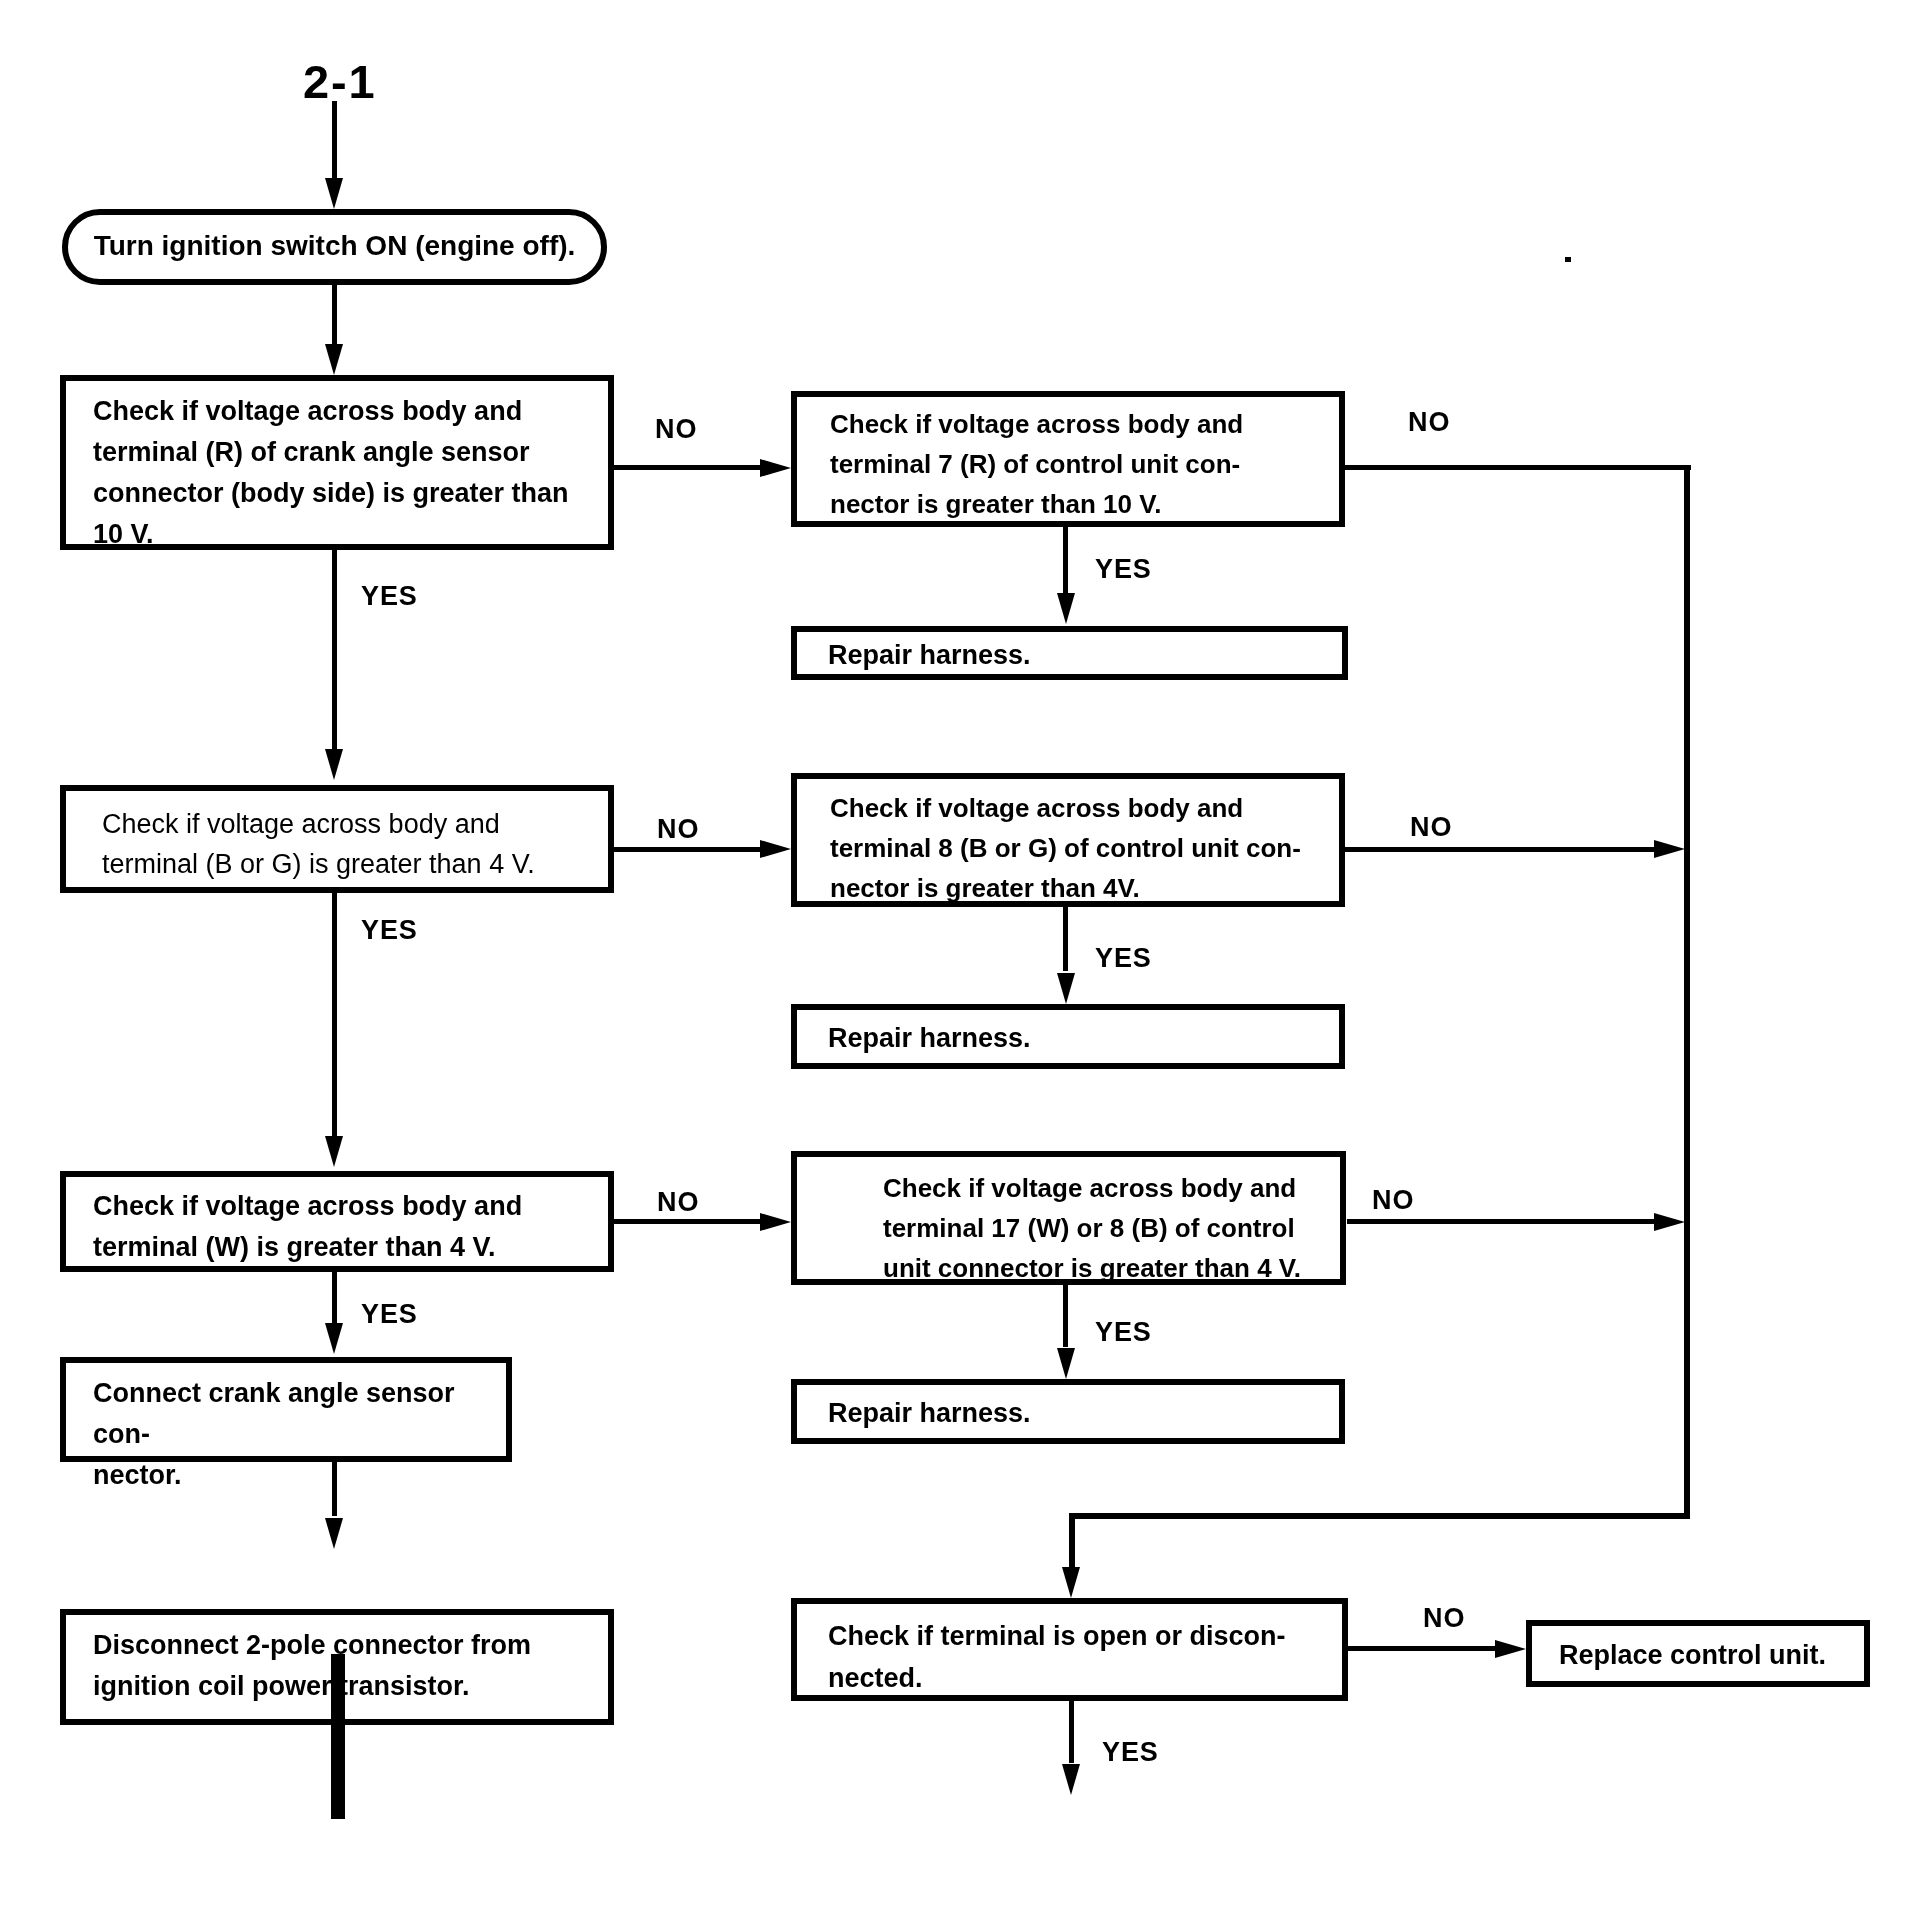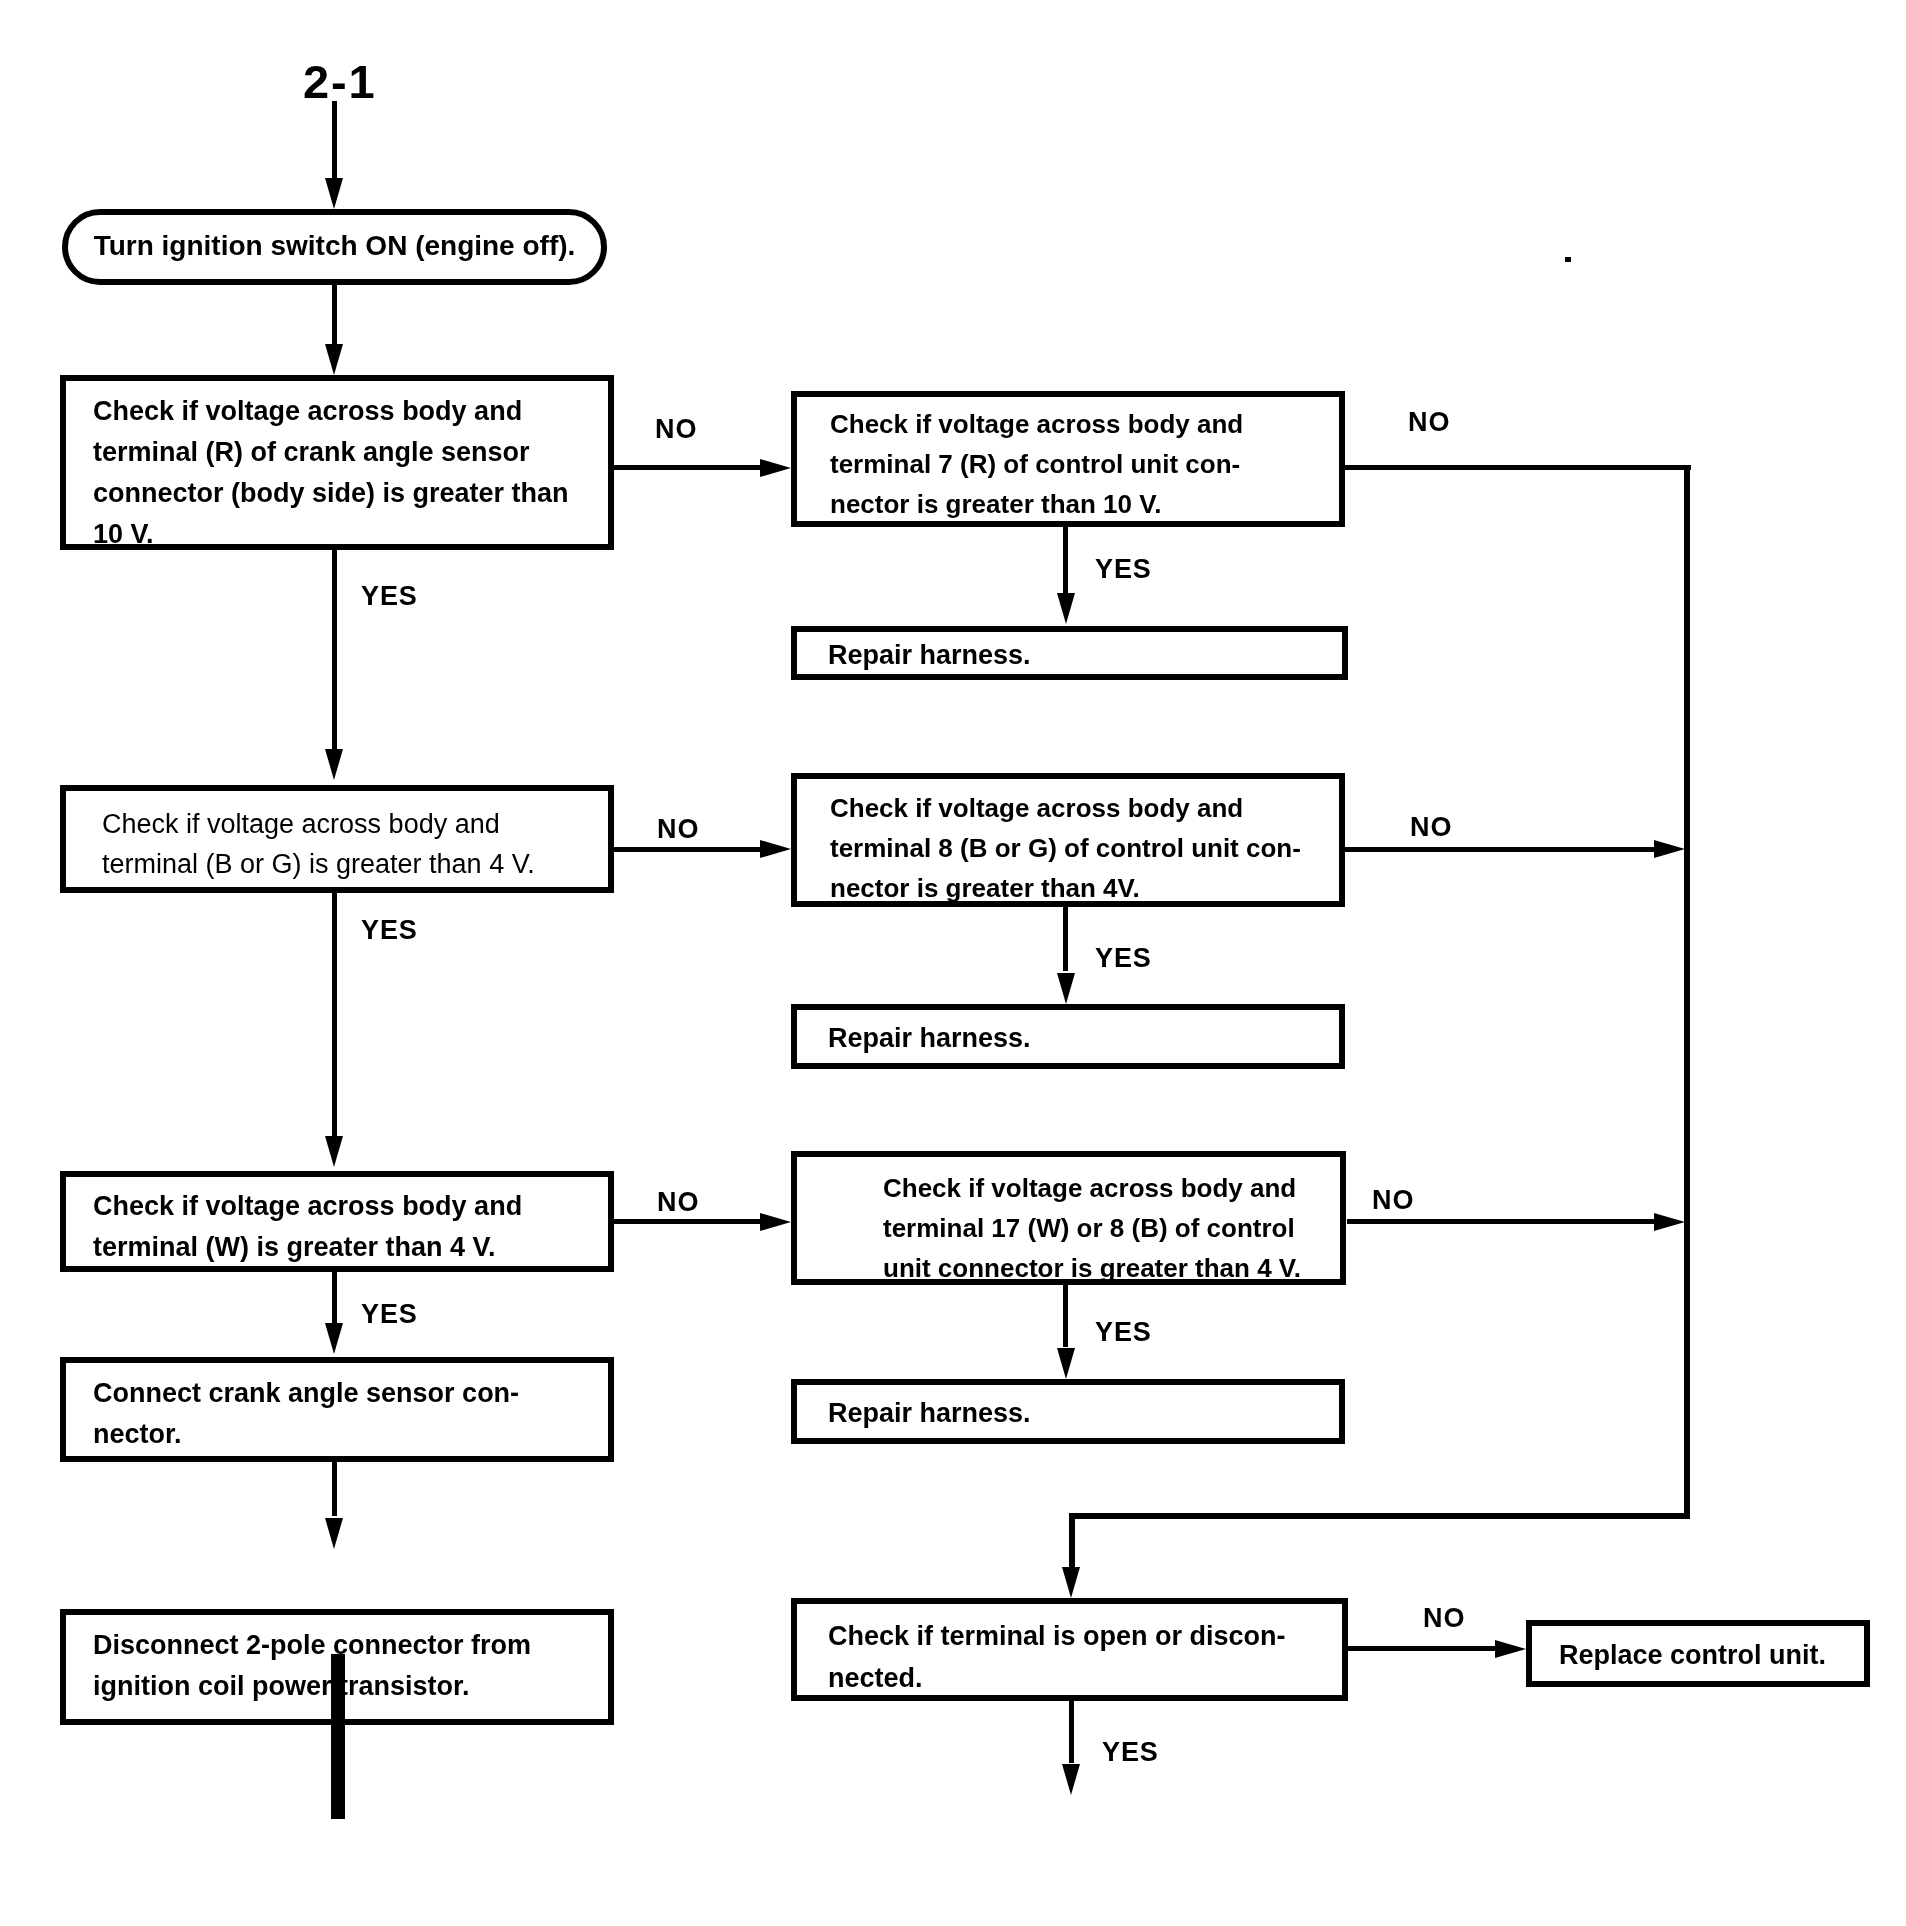--- a/index.html
+++ b/index.html
@@ -151,21 +151,21 @@
 
   <div class="lbl" style="left:1071px;top:1317px;">YES</div>
   <div class="vline" style="left:1039px;top:1285px;width:5.4px;height:62px;"></div>
   <div class="ad" style="left:1033px;top:1348px;"></div>
   <div class="box" style="left:767px;top:1379px;width:554px;height:65px;font-size:27px;line-height:40px;padding:8.1px 5.4px 0 31px;">Repair harness.</div>
 
   <div class="lbl" style="left:1348px;top:1185px;">NO</div>
   <div class="hline" style="left:1323px;top:1219px;width:309px;height:5.4px;"></div>
   <div class="ar" style="left:1630px;top:1213px;"></div>
 
-  <div class="box" style="left:36px;top:1357px;width:554px;height:105px;font-size:27px;line-height:41px;padding:10px 5.4px 0 27px;">Connect crank angle sensor con-
+  <div class="box" style="left:36px;top:1357px;width:452px;height:105px;font-size:27px;line-height:41px;padding:10px 5.4px 0 27px;">Connect crank angle sensor con-
 nector.</div>
 
   <div class="vline" style="left:308px;top:1462px;width:5.4px;height:54px;"></div>
   <div class="ad" style="left:301px;top:1518px;"></div>
 
   <div class="box" style="left:36px;top:1609px;width:554px;height:116px;font-size:27px;line-height:41px;padding:10px 5.4px 0 27px;">Disconnect 2-pole connector from
 ignition coil power transistor.</div>
 
   <div class="vline" style="left:307px;top:1654px;width:13.6px;height:165px;"></div>
 

